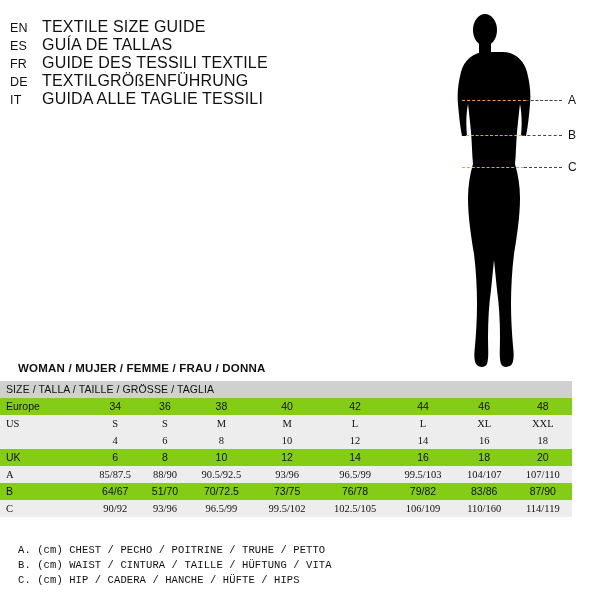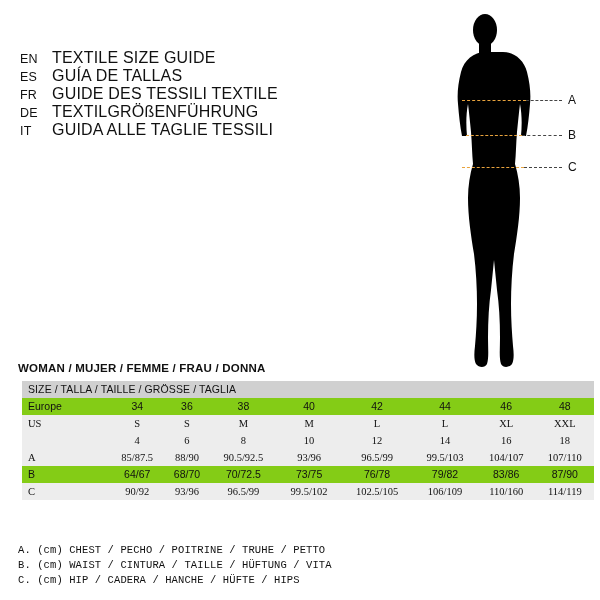--- a/index.html
+++ b/index.html
@@ -12,23 +12,22 @@
   }
   .page {
     position: relative;
     width: 600px; height: 600px;
     overflow: hidden;
   }
 
   
   .lang-block {
     position: absolute;
-    top: 18px; left: 20px;
+    top: 18px; left: 10px;
     width: 330px;
-    margin-top: 31px;
   }
   .lang-row {
     display: flex;
     align-items: baseline;
     height: 18px;
     line-height: 18px;
   }
   .lang-code {
     width: 32px;
     font-size: 12.5px;
@@ -68,21 +67,21 @@
     position: absolute;
     top: 362px; left: 18px;
     font-size: 11.5px;
     font-weight: bold;
     letter-spacing: 0.2px;
     color: #111;
   }
 
   table.size-table {
     position: absolute;
-    top: 381px; left: 22px;
+    top: 381px; left: 0;
     width: 572px;
     border-collapse: collapse;
     font-size: 10.5px;
     color: #111;
   }
   table.size-table td, table.size-table th {
     padding: 0;
     height: 17px;
     line-height: 17px;
     font-weight: normal;
@@ -242,37 +241,48 @@
         <td>4</td>
         <td>6</td>
         <td>8</td>
         <td>10</td>
         <td>12</td>
         <td>14</td>
         <td>16</td>
         <td>18</td>
       </tr>
 
+      <tr class="plain">
+        <td class="rowlabel">UK</td>
+        <td>6</td>
+        <td>8</td>
+        <td>10</td>
+        <td>12</td>
+        <td>14</td>
+        <td>16</td>
+        <td>18</td>
+        <td>20</td>
+      </tr>
 
       <tr class="shade">
         <td class="rowlabel">A</td>
         <td>85/87.5</td>
         <td>88/90</td>
         <td>90.5/92.5</td>
         <td>93/96</td>
         <td>96.5/99</td>
         <td>99.5/103</td>
         <td>104/107</td>
         <td>107/110</td>
       </tr>
 
       <tr class="plain">
         <td class="rowlabel">B</td>
         <td>64/67</td>
-        <td>68/70</td>
+        <td>51/70</td>
         <td>70/72.5</td>
         <td>73/75</td>
         <td>76/78</td>
         <td>79/82</td>
         <td>83/86</td>
         <td>87/90</td>
       </tr>
 
       <tr class="shade">
         <td class="rowlabel">C</td>

